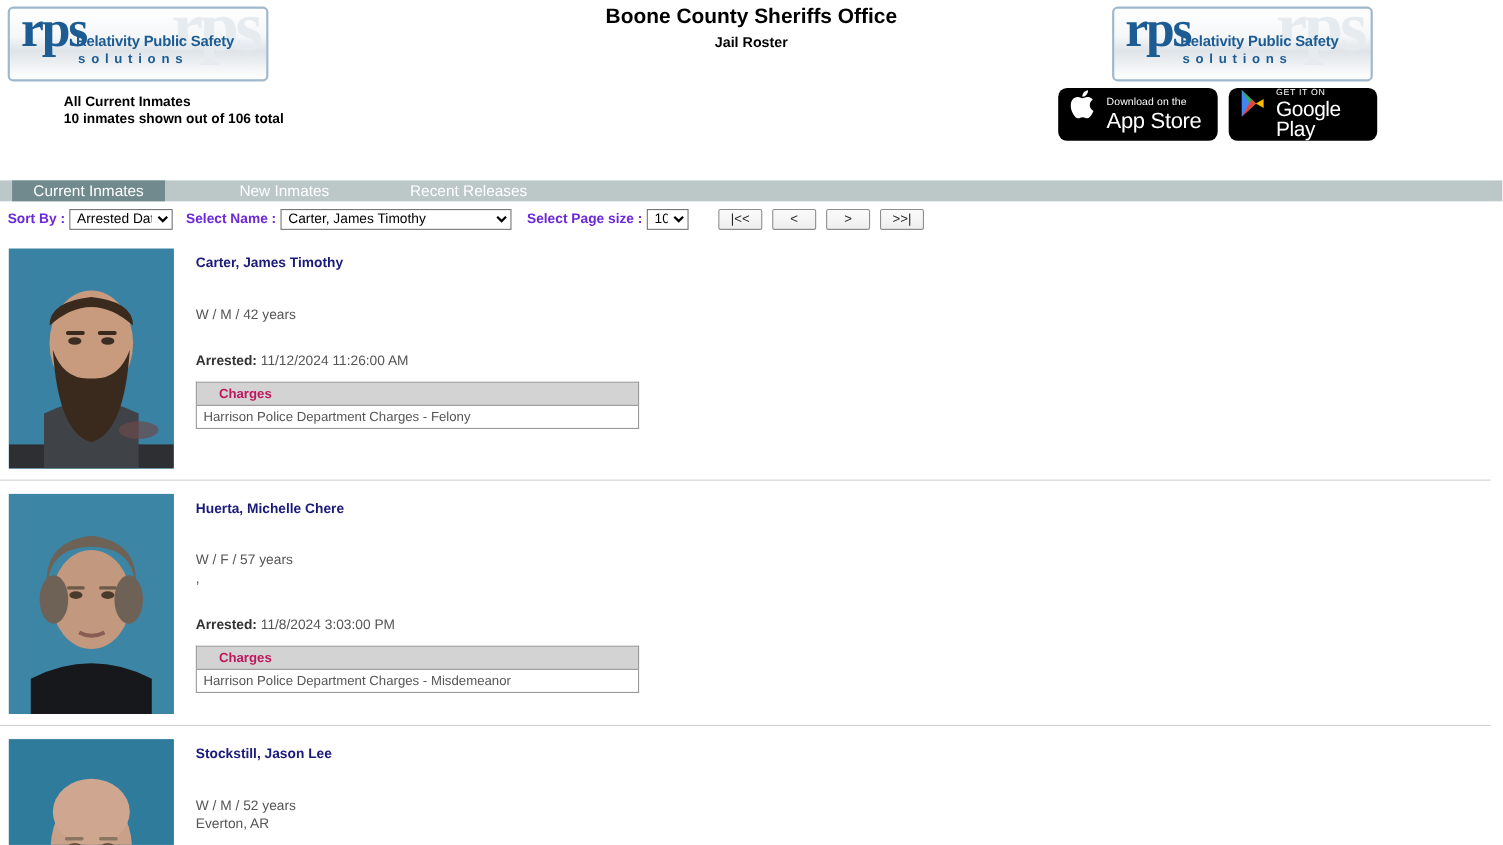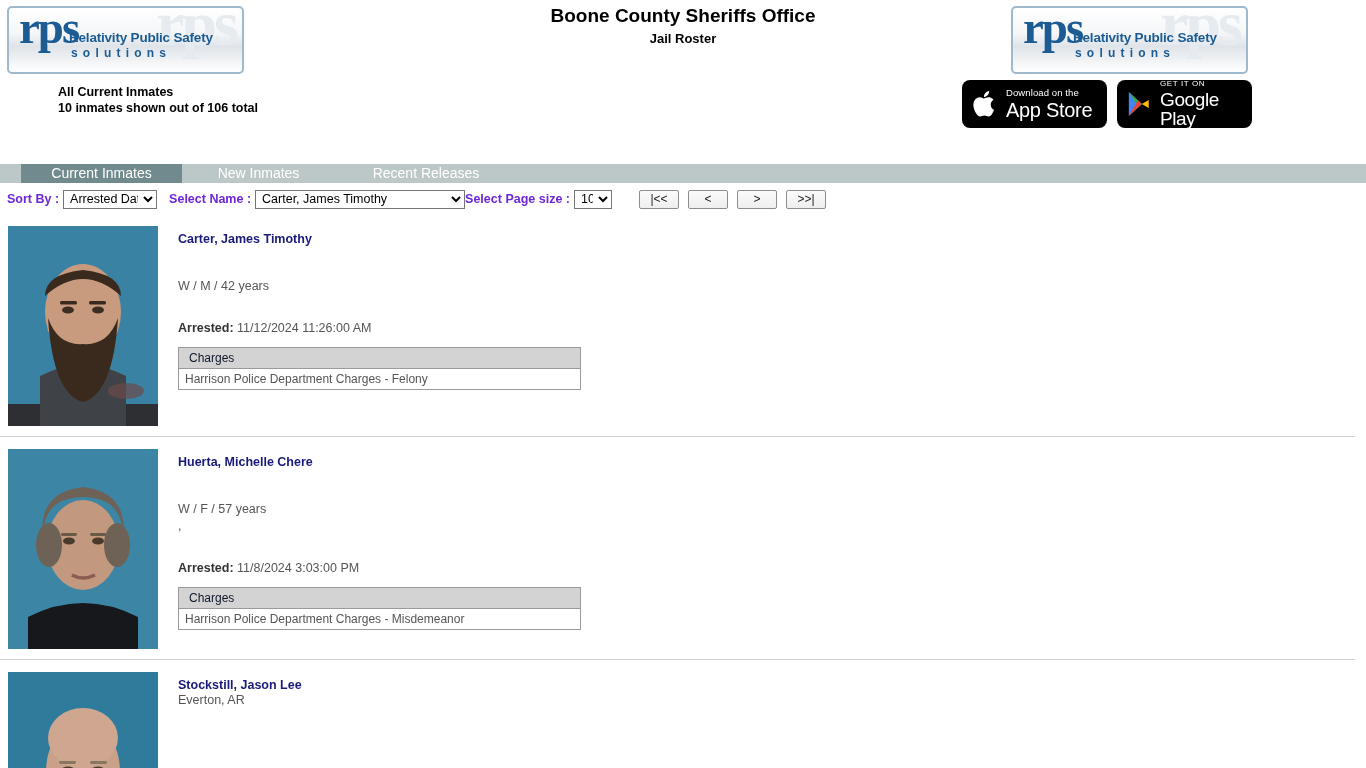--- a/index.html
+++ b/index.html
@@ -110,21 +110,20 @@
     left: 962px;
     top: 80px;
     display: flex;
     gap: 10px;
   }
   .badge {
     background: #000;
     border-radius: 8px;
     height: 48px;
     display: flex;
-    align-items: center;
     padding: 0 13px 0 11px;
     box-sizing: border-box;
     color: #fff;
   }
   .badge-apple { width: 145px; }
   .badge-google { width: 135px; padding-left: 9px; }
   .badge-icon { flex: 0 0 auto; margin-right: 8px; display: flex; }
   .badge-text { display: flex; flex-direction: column; justify-content: center; line-height: 1; }
   .badge-small { font-size: 9.5px; letter-spacing: 0.1px; margin-bottom: 2px; }
   .badge-small-caps { font-size: 8px; letter-spacing: 0.6px; margin-bottom: 2px; }
@@ -157,21 +156,21 @@
     height: 19px;
     line-height: 19px;
     text-align: center;
     color: #ffffff;
     font-size: 14px;
     font-family: "Liberation Sans", sans-serif;
     cursor: pointer;
     white-space: nowrap;
   }
   .tab-active { background: #708a8d; }
-  .tab-0 { left: 21px;   width: 161px; }
+  .tab-0 { left: 11px;   width: 139px; }
   .tab-1 { left: 186px; width: 145px; }
   .tab-2 { left: 345px; width: 162px; }
 
   
   .controls {
     position: absolute;
     top: 188px;
     left: 0;
     width: 1366px;
     height: 22px;
@@ -272,24 +271,24 @@
   .charges-table {
     margin-top: 12px;
     width: 403px;
     border: 1px solid #9a9a9a;
     border-collapse: collapse;
     background: #fff;
   }
   .charges-table th {
     background: #d3d3d3;
     font-size: 12px;
-    font-weight: normal;
-    color: #0f172a;
+    font-weight: bold;
+    color: #be185d;
     text-align: left;
-    padding: 3px 10px;
+    padding: 3px 20px;
     border-bottom: 1px solid #9a9a9a;
   }
   .charges-table td {
     font-size: 12px;
     color: #555;
     padding: 3px 6px;
   }
 </style>
 </head>
 <body>
@@ -356,21 +355,21 @@
   <div class="tab tab-2">Recent Releases</div>
 </div>
 
 <div class="controls">
   <span class="ctrl-label first">Sort By :</span>
   <select class="ctrl-select sel-sort"><option>Arrested Date</option><option>Name</option></select>
 
   <span class="ctrl-label" style="margin-left:12px">Select Name :</span>
   <select class="ctrl-select sel-name"><option>Carter, James Timothy</option><option>Huerta, Michelle Chere</option><option>Stockstill, Jason Lee</option></select>
 
-  <span class="ctrl-label" style="margin-left:0">Select Page size :</span>
+  <span class="ctrl-label" style="margin-left:14px">Select Page size :</span>
   <select class="ctrl-select sel-page"><option>10</option><option>25</option><option>50</option></select>
 
   <span class="pager">
     <button class="pgbtn">|&lt;&lt;</button>
     <button class="pgbtn">&lt;</button>
     <button class="pgbtn">&gt;</button>
     <button class="pgbtn">&gt;&gt;|</button>
   </span>
 </div>
 
@@ -452,16 +451,17 @@
      <ellipse cx="75" cy="66" rx="35" ry="30" fill="#cfa791"></ellipse>
      <ellipse cx="60" cy="98" rx="6.5" ry="3.5" fill="#4a3a2c"></ellipse>
      <ellipse cx="90" cy="98" rx="6.5" ry="3.5" fill="#4a3a2c"></ellipse>
      <rect x="51" y="89" width="17" height="3" rx="1.4" fill="#8a7560"></rect>
      <rect x="82" y="89" width="17" height="3" rx="1.4" fill="#8a7560"></rect>
      <path d="M66 136 Q75 140 85 136" stroke="#8a5f52" stroke-width="3.5" fill="none"></path>
    </svg></div>
       </div>
       <div class="info">
         <div class="inm-name">Stockstill, Jason Lee</div>
+        <div class="inm-demo">W / M / 52 years</div>
         <div class="inm-loc">Everton, AR</div>
       </div>
     </div>
   </div>
 
 </body></html>

